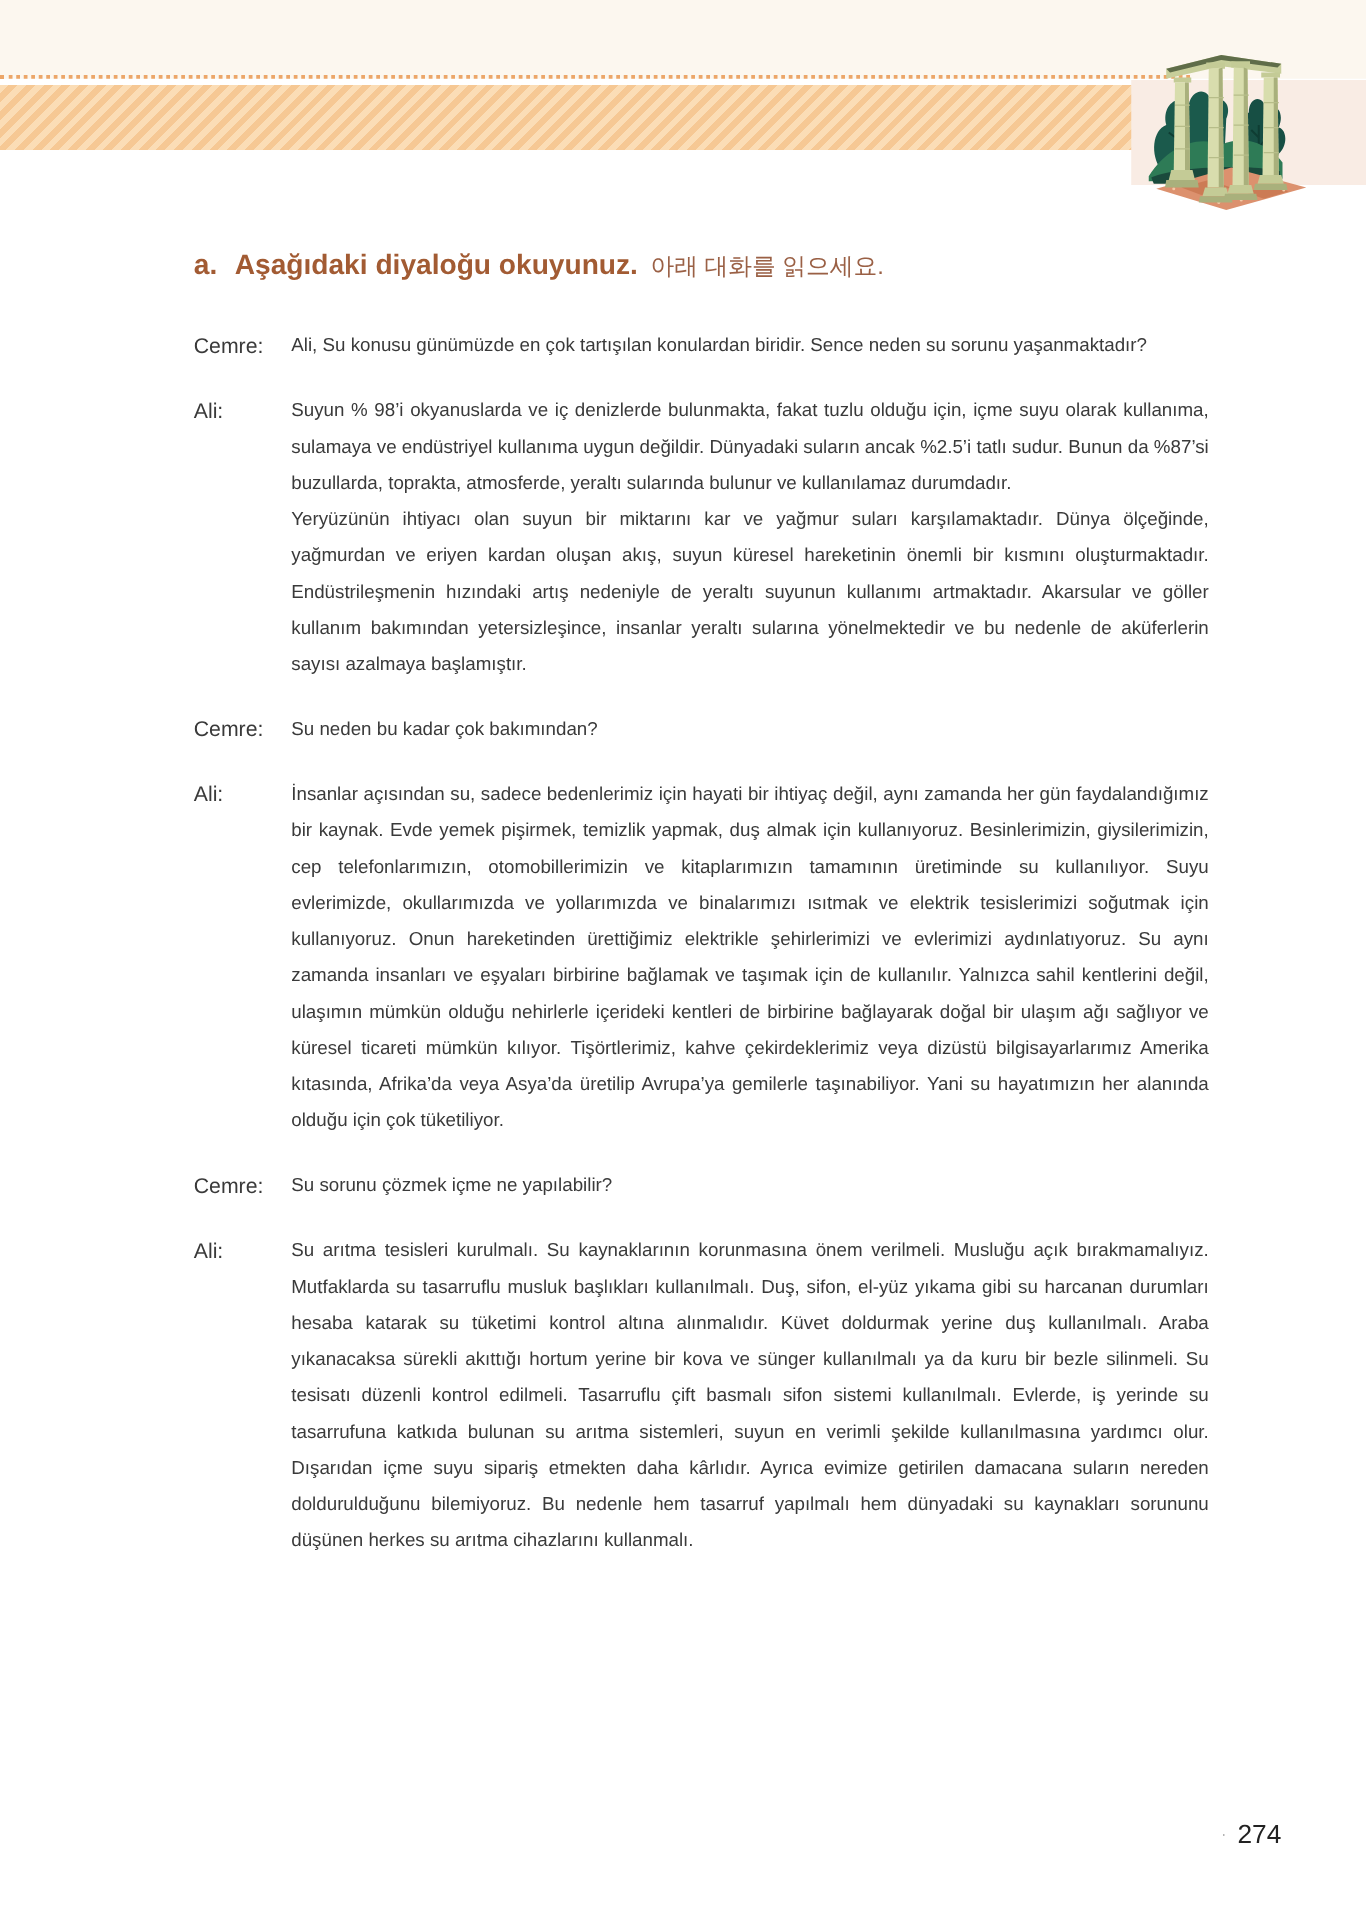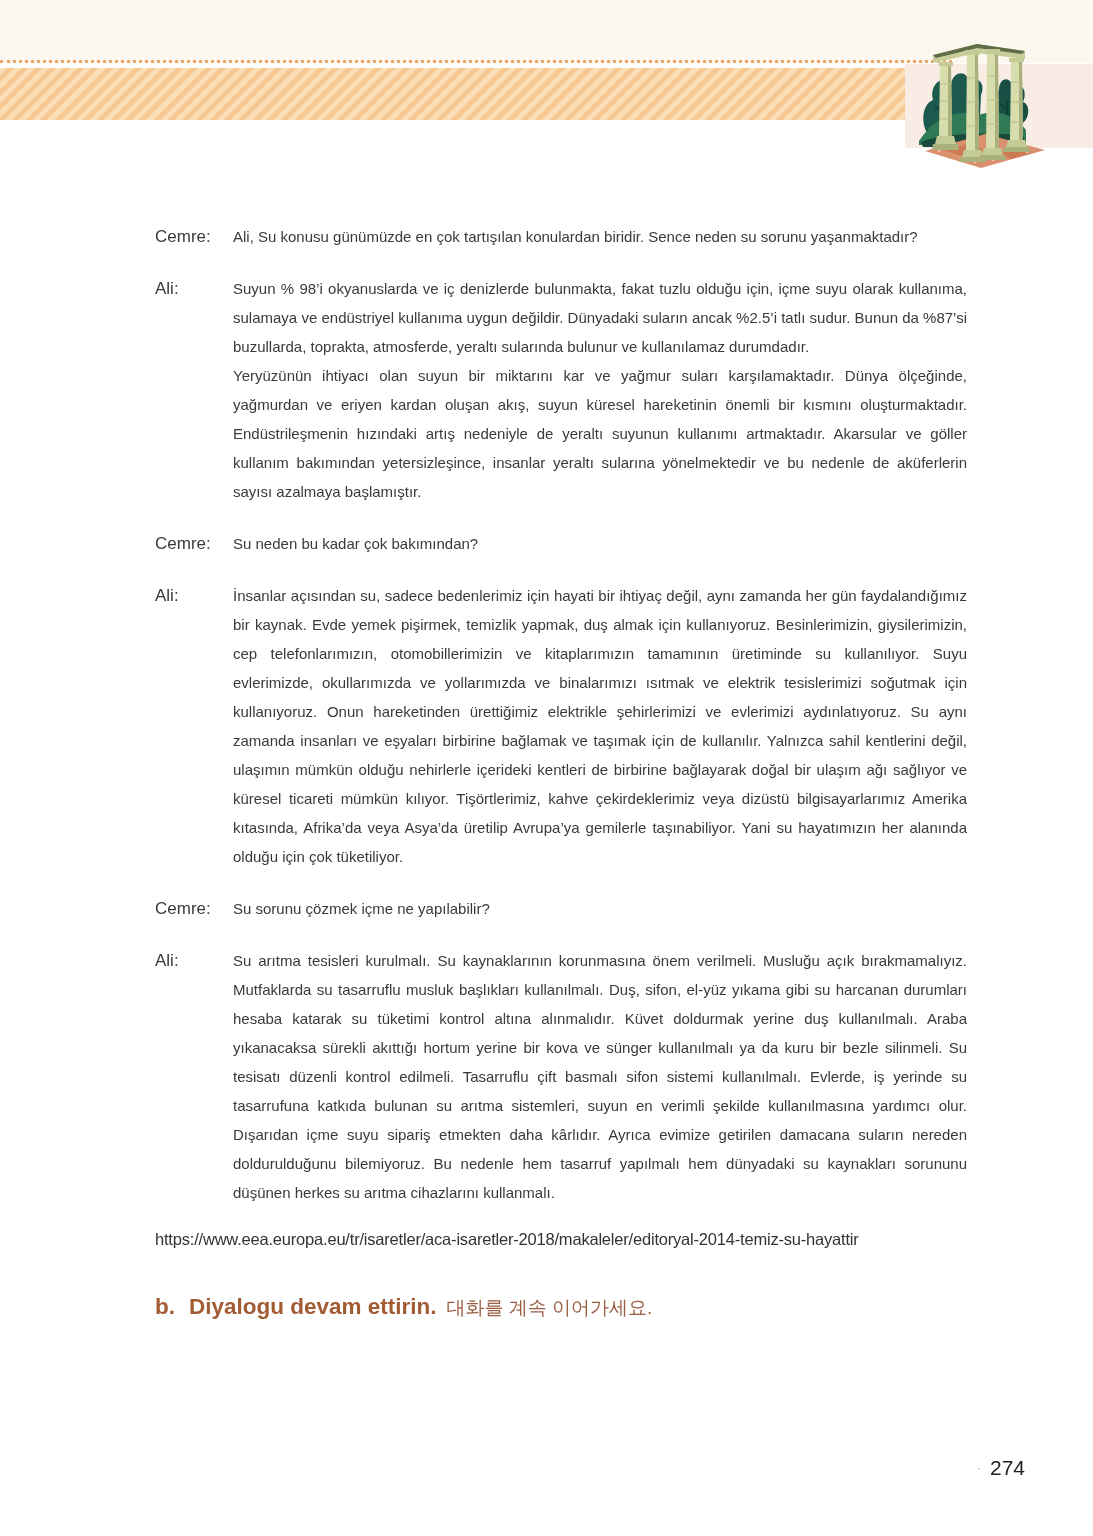--- a/index.html
+++ b/index.html
@@ -33,21 +33,21 @@
   .content{
     position:absolute;left:155px;top:198px;width:812px;
   }
   .section-title{
     font-size:22.5px;font-weight:bold;color:#A25B33;line-height:28px;
   }
   .section-title .label{margin-right:14px;}
   .section-title .ko{
     font-weight:normal;font-size:19px;color:#9A6045;margin-left:10px;
   }
-  .dialogue{margin-top:24px;}
+  .dialogue{margin-top:34px;}
   .dialogue-row{display:flex;margin-bottom:23px;}
   .speaker{
     flex:0 0 78px;width:78px;font-size:17px;line-height:29px;color:#3A3A3A;
   }
   .paras{flex:1;min-width:0;}
   .para{
     margin:0;font-size:15px;line-height:29px;color:#3A3A3A;
     text-align:justify;
   }
   .source-url{
@@ -118,20 +118,23 @@
     <polygon points="96,24 107,24 108,102 95,102" fill="#D8DDAD"></polygon>
     <polygon points="104,24 107,24 108,102 104,102" fill="#A9B07C"></polygon>
     <path d="M96,44 L108,44 M96,64 L108,64 M96,84 L108,84" stroke="#B6BD89" stroke-width="1"></path>
     <polygon points="93,102 110,102 112,109 91,109" fill="#C4CB96"></polygon>
     <polygon points="89,109 114,109 115,114 88,114" fill="#A9B07C"></polygon>
   </svg>
 </div>
 
 <div class="content">
 
+  <div class="section-title">
+    <span class="label">a.</span><span>Aşağıdaki diyaloğu okuyunuz.</span><span class="ko">아래 대화를 읽으세요.</span>
+  </div>
 
   <div class="dialogue">
   <div class="dialogue-row">
     <div class="speaker">Cemre:</div>
     <div class="paras">
           <p class="para">Ali, Su konusu günümüzde en çok tartışılan konulardan biridir. Sence neden su sorunu yaşanmaktadır?</p>
         </div>
   </div>
 
   <div class="dialogue-row">
@@ -164,21 +167,17 @@
   </div>
 
   <div class="dialogue-row">
     <div class="speaker">Ali:</div>
     <div class="paras">
           <p class="para">Su arıtma tesisleri kurulmalı. Su kaynaklarının korunmasına önem verilmeli. Musluğu açık bırakmamalıyız. Mutfaklarda su tasarruflu musluk başlıkları kullanılmalı. Duş, sifon, el-yüz yıkama gibi su harcanan durumları hesaba katarak su tüketimi kontrol altına alınmalıdır. Küvet doldurmak yerine duş kullanılmalı. Araba yıkanacaksa sürekli akıttığı hortum yerine bir kova ve sünger kullanılmalı ya da kuru bir bezle silinmeli. Su tesisatı düzenli kontrol edilmeli. Tasarruflu çift basmalı sifon sistemi kullanılmalı. Evlerde, iş yerinde su tasarrufuna katkıda bulunan su arıtma sistemleri, suyun en verimli şekilde kullanılmasına yardımcı olur. Dışarıdan içme suyu sipariş etmekten daha kârlıdır. Ayrıca evimize getirilen damacana suların nereden doldurulduğunu  bilemiyoruz. Bu nedenle hem tasarruf yapılmalı hem dünyadaki su kaynakları sorununu düşünen herkes su arıtma cihazlarını kullanmalı.</p>
         </div>
   </div>
 </div>
 
-  <div class="source-url">https://www.eea.europa.eu/tr/isaretler/aca-isaretler-2018/makaleler/editoryal-2014-temiz-su-hayattir</div>
 
-  <div class="section-title section-b">
-    <span class="label">b.</span><span>Diyalogu devam ettirin.</span><span class="ko">대화를 계속 이어가세요.</span>
-  </div>
 
 </div>
 
 <div class="page-num"><span class="dot">·</span><span>274</span></div>
 
 </body></html>

